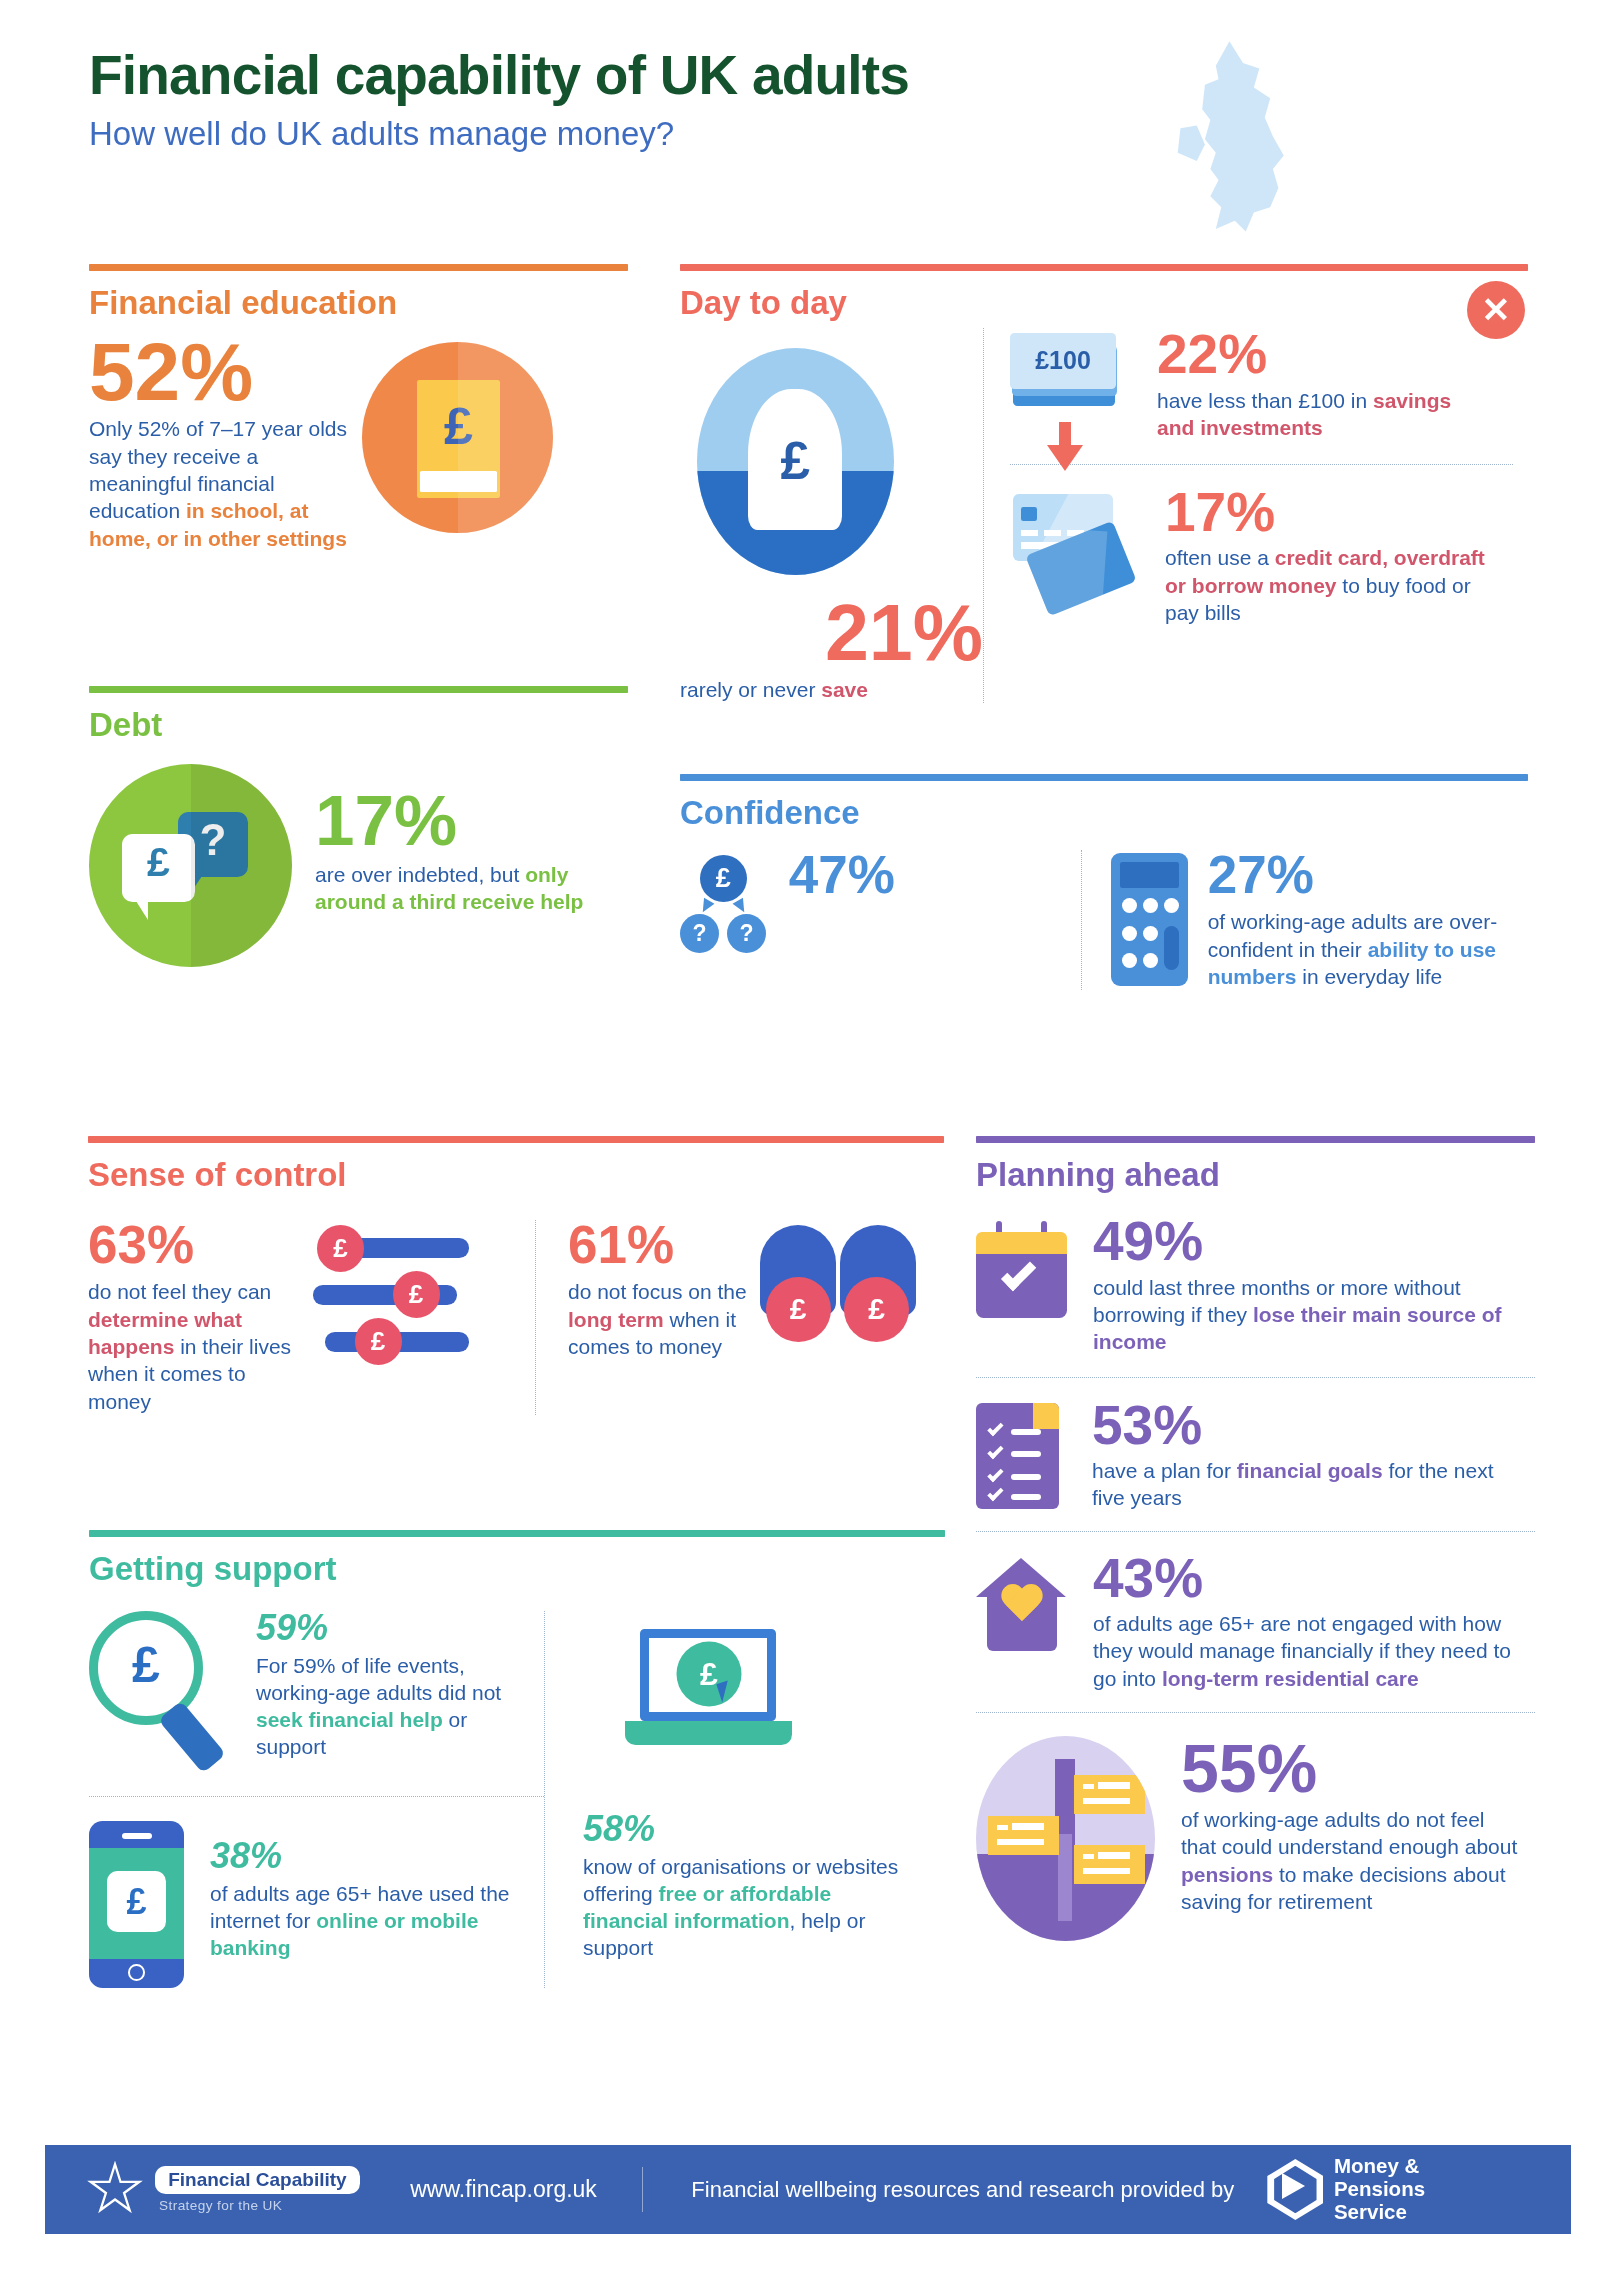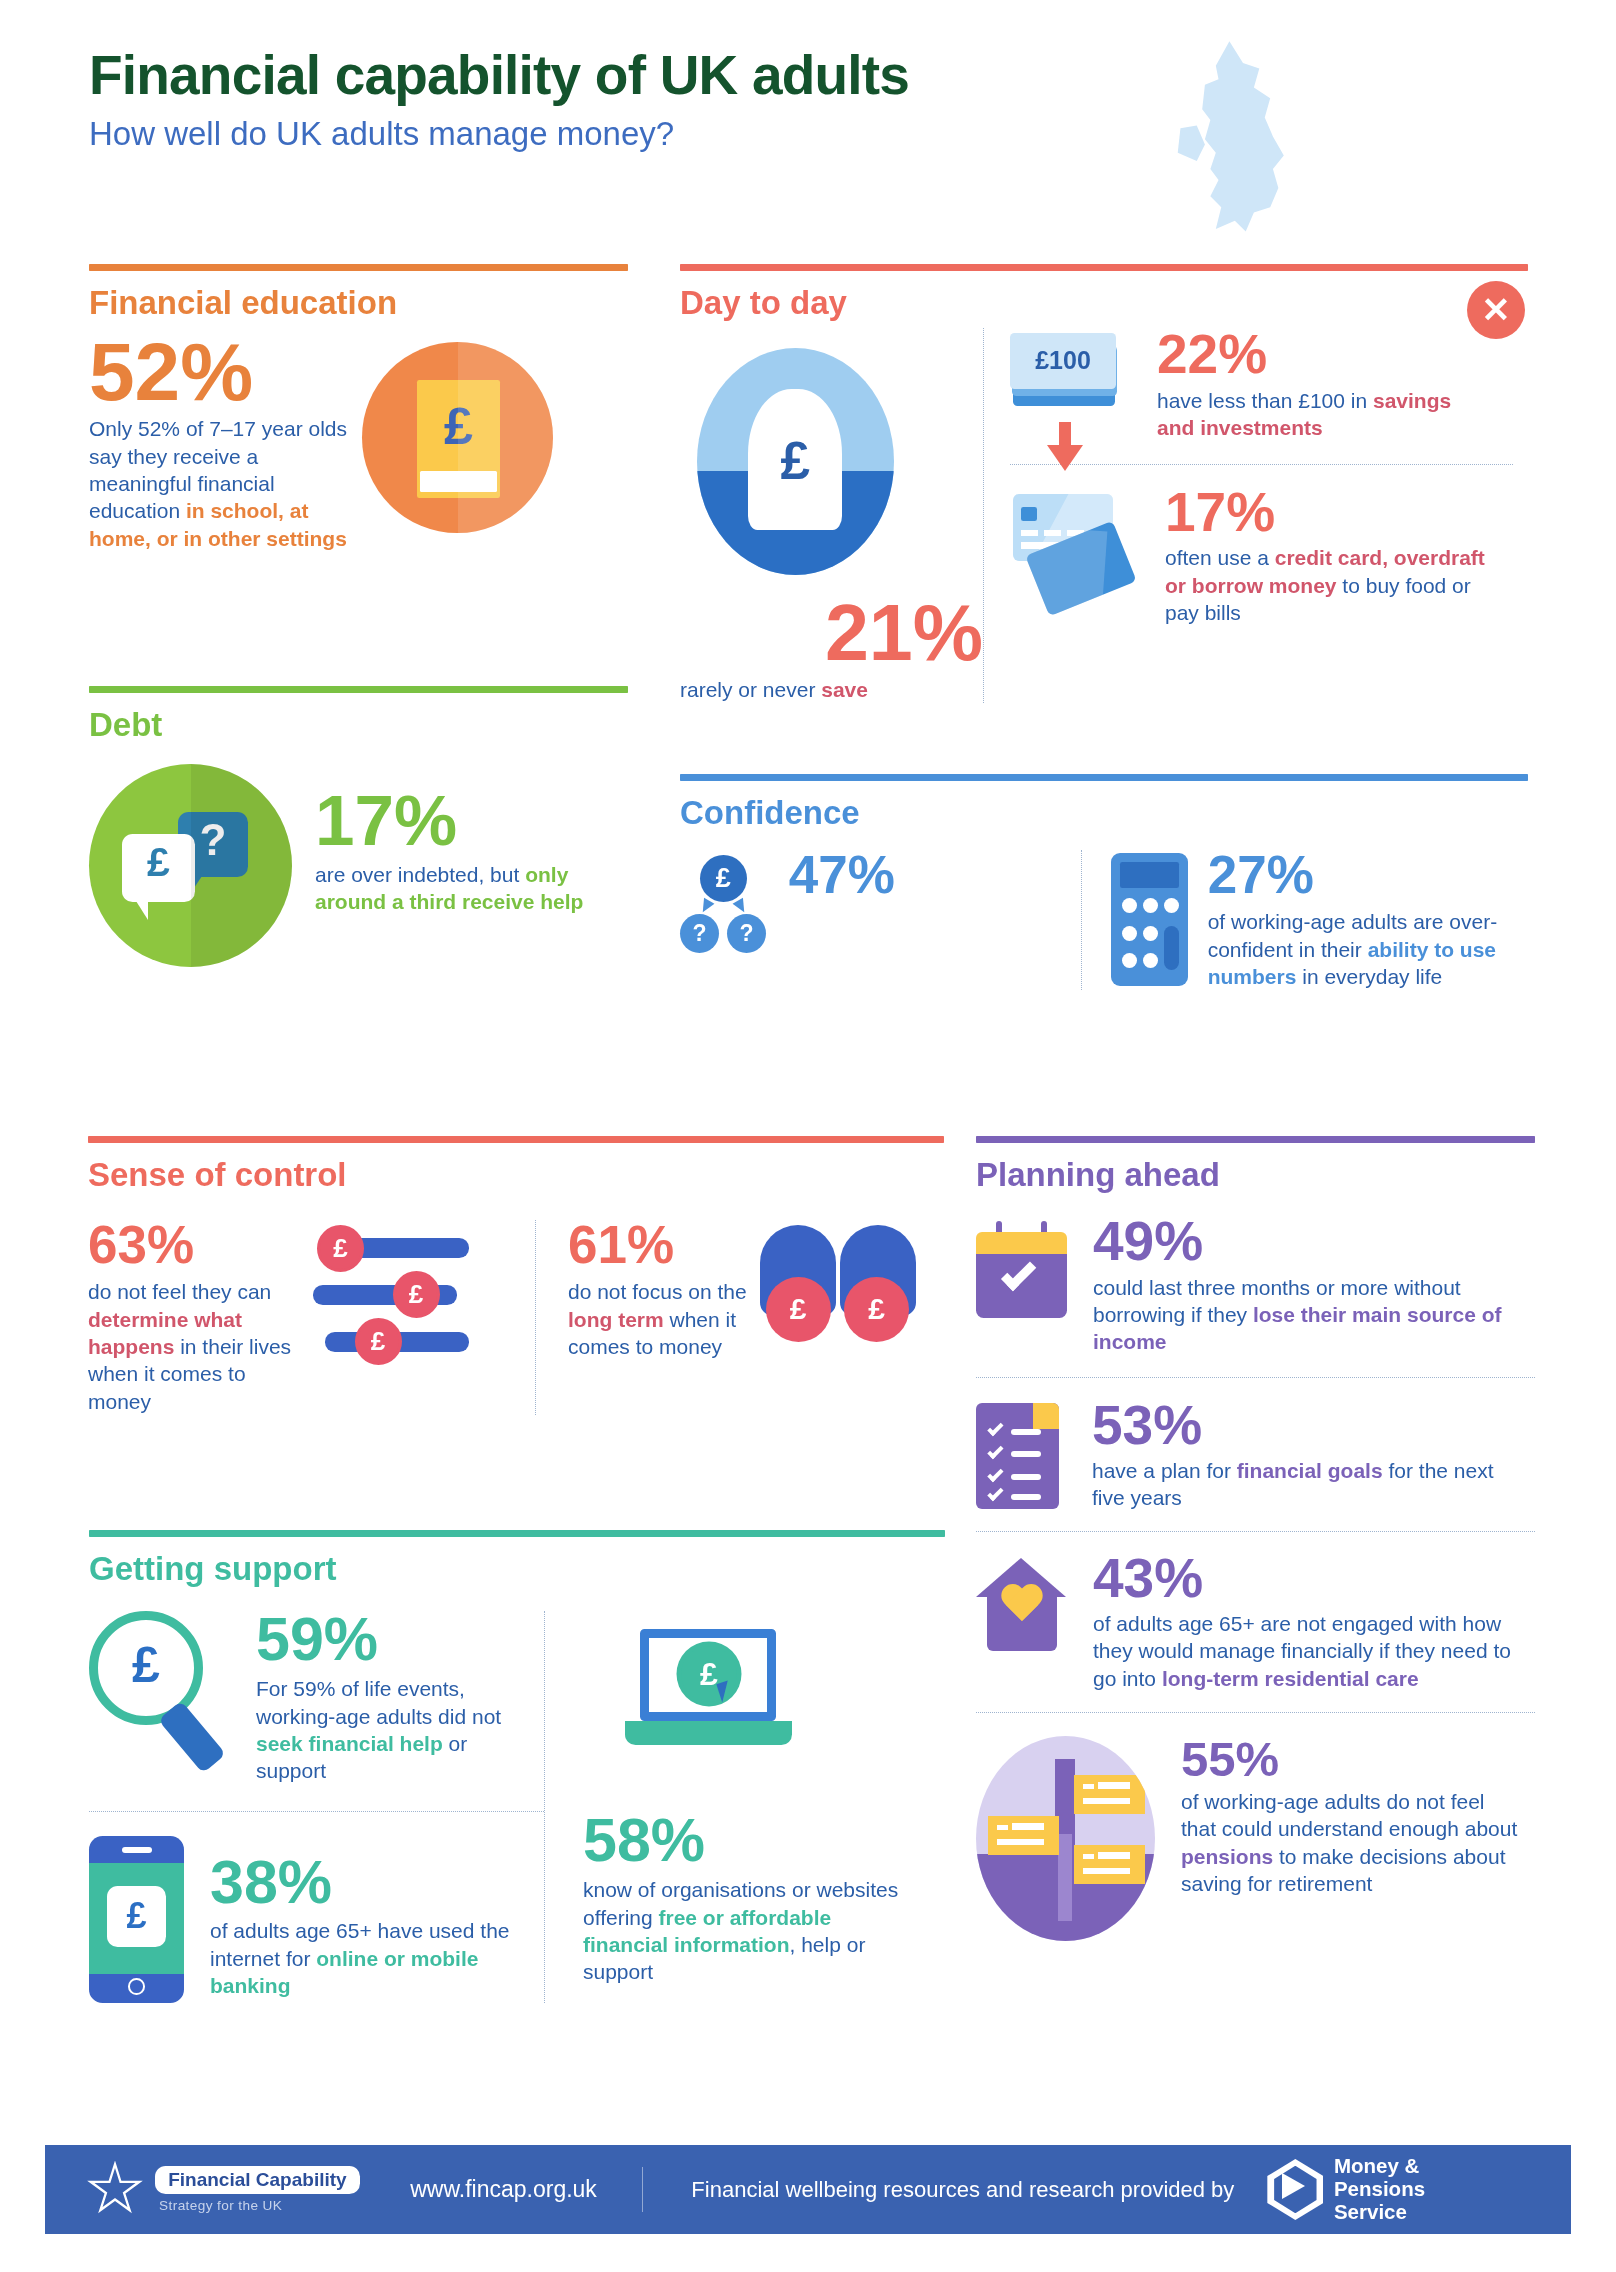--- a/index.html
+++ b/index.html
@@ -170,21 +170,21 @@
     border:3.8px solid #E8556A; }
   .hands{ position:relative; width:189px; height:133px; flex:none; }
   .hand{ position:absolute; top:0; width:76px; height:91px; background:#3A62C4;
     border-radius:38px 38px 13.6px 13.6px; }
   .hcoin{ position:absolute; top:52px; width:65px; height:65px; border-radius:50%;
     background:#E8556A; color:#fff; font-weight:bold; font-size:30px;
     display:flex; align-items:center; justify-content:center; }
 
   
   #support { left:89px; top:1530px; width:856px; }
-  #support .stat-num { font-size:61px; }
+  #support .stat-num { font-size:36px;font-style:italic; }
   .mag{ position:relative; width:152px; height:159px; flex:none; }
   .mag .ring{ position:absolute; left:0; top:0; width:114px; height:114px;
     border-radius:50%; border:9.8px solid #3FBCA0; }
   .mag .pd{ position:absolute; left:0; width:114px; top:29px; text-align:center;
     font-size:50px; font-weight:bold; color:#2B6FC4; line-height:1; }
   .mag .handle{ position:absolute; left:88px; top:91px; width:30px; height:70px;
     background:#2E6FC0; border-radius:7.6px; transform:rotate(-40deg); }
   .laptop{ position:relative; width:167px; height:121px; flex:none; }
   .laptop .scr{ position:absolute; left:15px; top:0; width:136px; height:92px;
     border:9px solid #3A7FD5; background:#fff; border-radius:4.5px; }
@@ -592,21 +592,21 @@
           <i class="b"></i>
           <i class="c"></i>
         </div>
       <div class="sgn" style="left:98px; top:109px; width:71px;">
           <i class="a"></i>
           <i class="b"></i>
           <i class="c"></i>
         </div>
     </div>
     <div style="margin-left:26px; width:341px;">
-      <div class="stat-num c-purple" style="font-size:49px;">55%</div>
+      <div class="stat-num c-purple" style="font-size:68px;">55%</div>
       <div class="body-txt" style="margin-top:6px;">
         <span>of working-age adults do not feel that could understand enough about </span><b class="c-purple">pensions</b><span> to make decisions about saving for retirement</span>
       </div>
     </div>
   </div>
 </div>
 
 <div class="footer">
   <div class="fc-logo">
     <div class="fc-star"></div>

